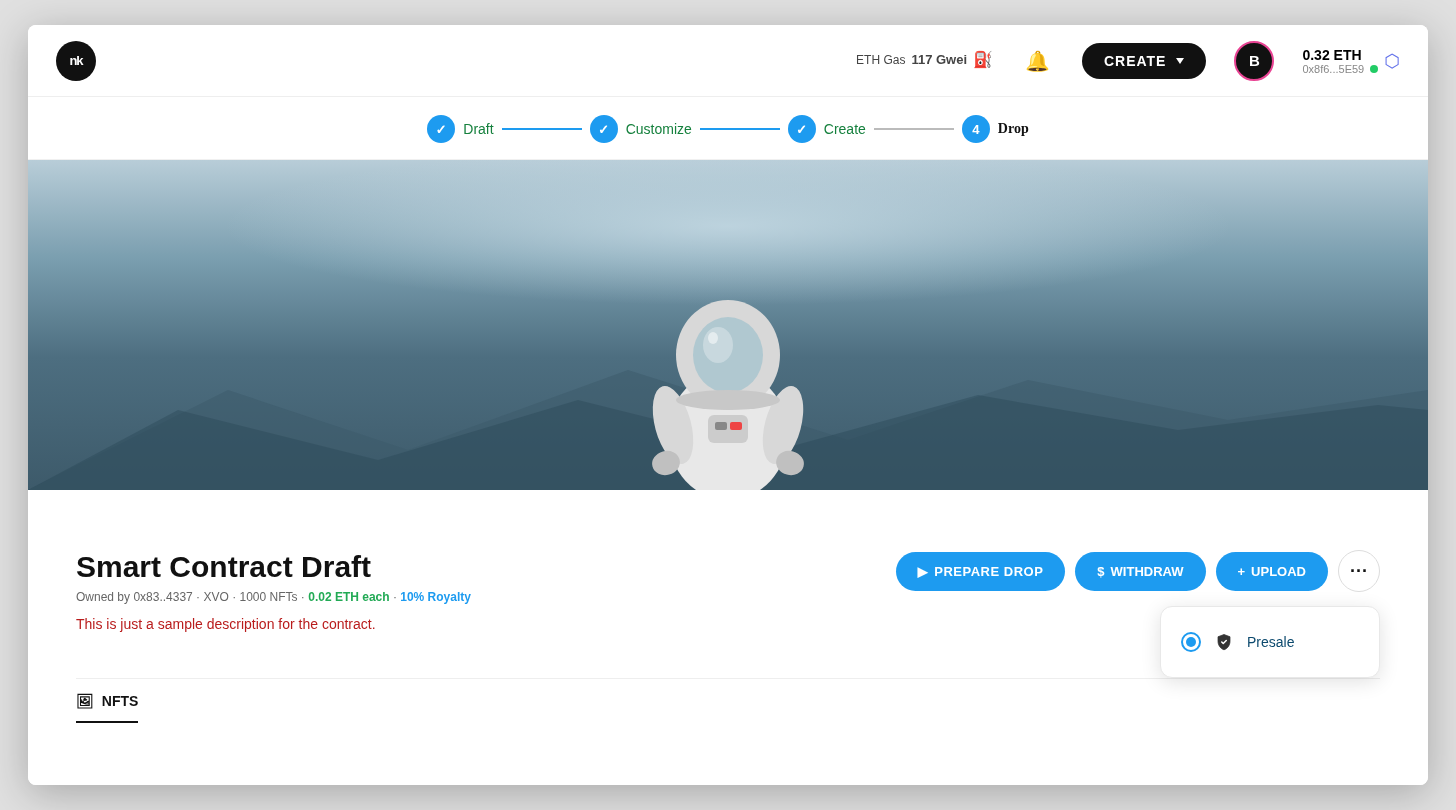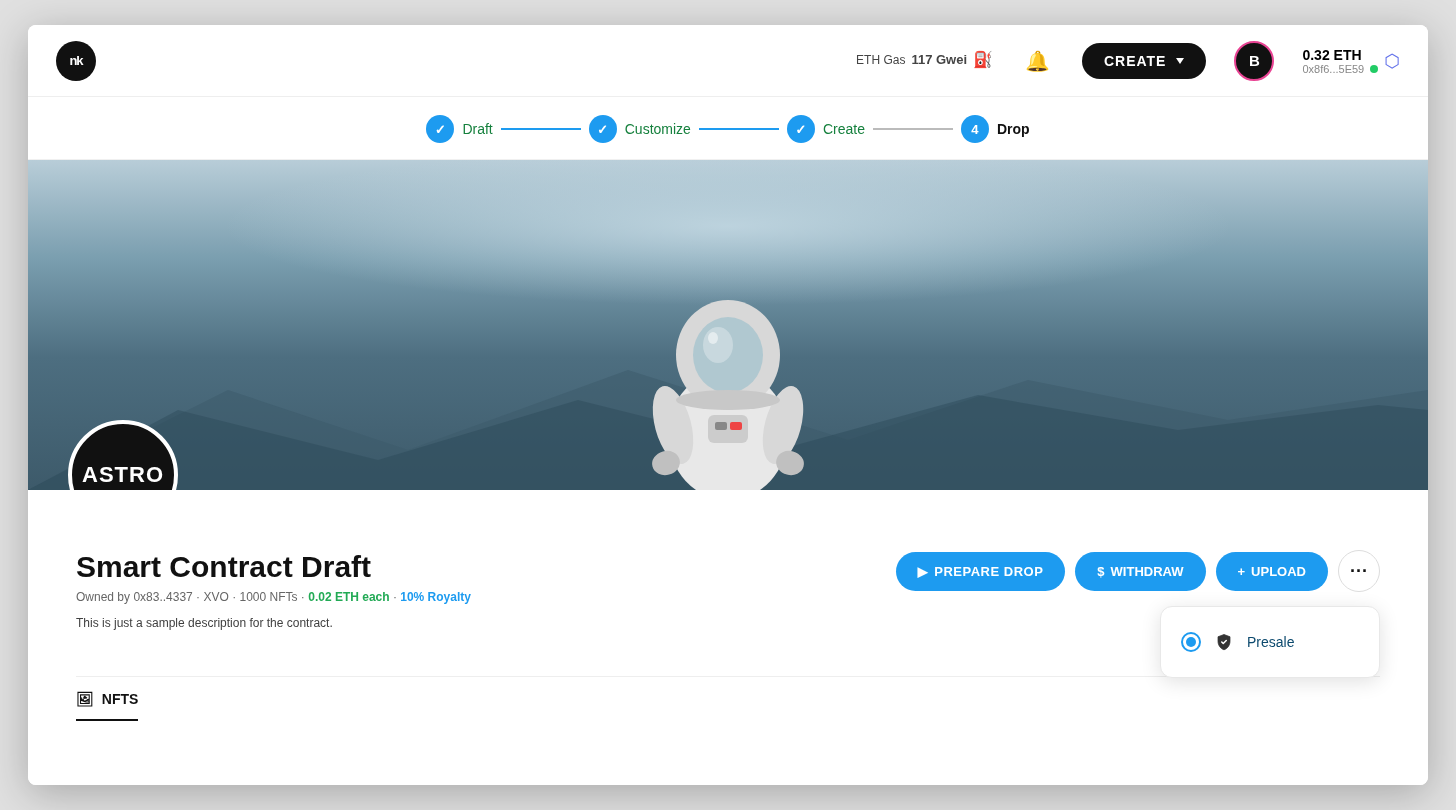--- a/index.html
+++ b/index.html
@@ -156,20 +156,21 @@
       color: #fff;
     }
     .step-label {
       font-size: 14px;
       font-weight: 500;
       color: #15803d;
     }
     .step-label.active {
       font-weight: 700;
       color: #111;
+      font-family: Liberation Serif, serif;
     }
     .step-divider {
       width: 80px;
       height: 2px;
       background: #bbb;
       margin: 0 8px;
     }
     .step-divider.done {
       background: #1d9bf0;
     }
@@ -243,22 +244,22 @@
     }
     .contract-meta span.green {
       color: #22aa55;
       font-weight: 600;
     }
     .contract-meta span.blue {
       color: #1d9bf0;
       font-weight: 600;
     }
     .contract-desc {
-      font-size: 12px;
-      color: #404040;
+      font-size: 14px;
+      color: #b91c1c;
       margin-bottom: 46px;
     }
 
     
     .action-row {
       position: absolute;
       top: 60px;
       right: 48px;
       display: flex;
       align-items: center;
@@ -507,23 +508,20 @@
       <ellipse cx="38" cy="183" rx="14" ry="12" fill="#c0c0c0" transform="rotate(-15,38,183)"></ellipse>
       <ellipse cx="162" cy="183" rx="14" ry="12" fill="#c0c0c0" transform="rotate(15,162,183)"></ellipse>
 
       <rect x="80" y="135" width="40" height="28" rx="6" fill="#ccc"></rect>
       <rect x="87" y="142" width="12" height="8" rx="2" fill="#888"></rect>
       <rect x="102" y="142" width="12" height="8" rx="2" fill="#e44"></rect>
 
       <ellipse cx="100" cy="120" rx="52" ry="10" fill="#c8c8c8"></ellipse>
     </svg>
 
-    <div class="collection-avatar">
-      <span>ASTRO</span>
-    </div>
   </div>
 
   <div class="main-content">
 
     <div>
       <h1 class="contract-title">Smart Contract Draft</h1>
       <p class="contract-meta">
         <span>Owned by </span>
         <span>0x83..4337</span>
         <span> · </span>

